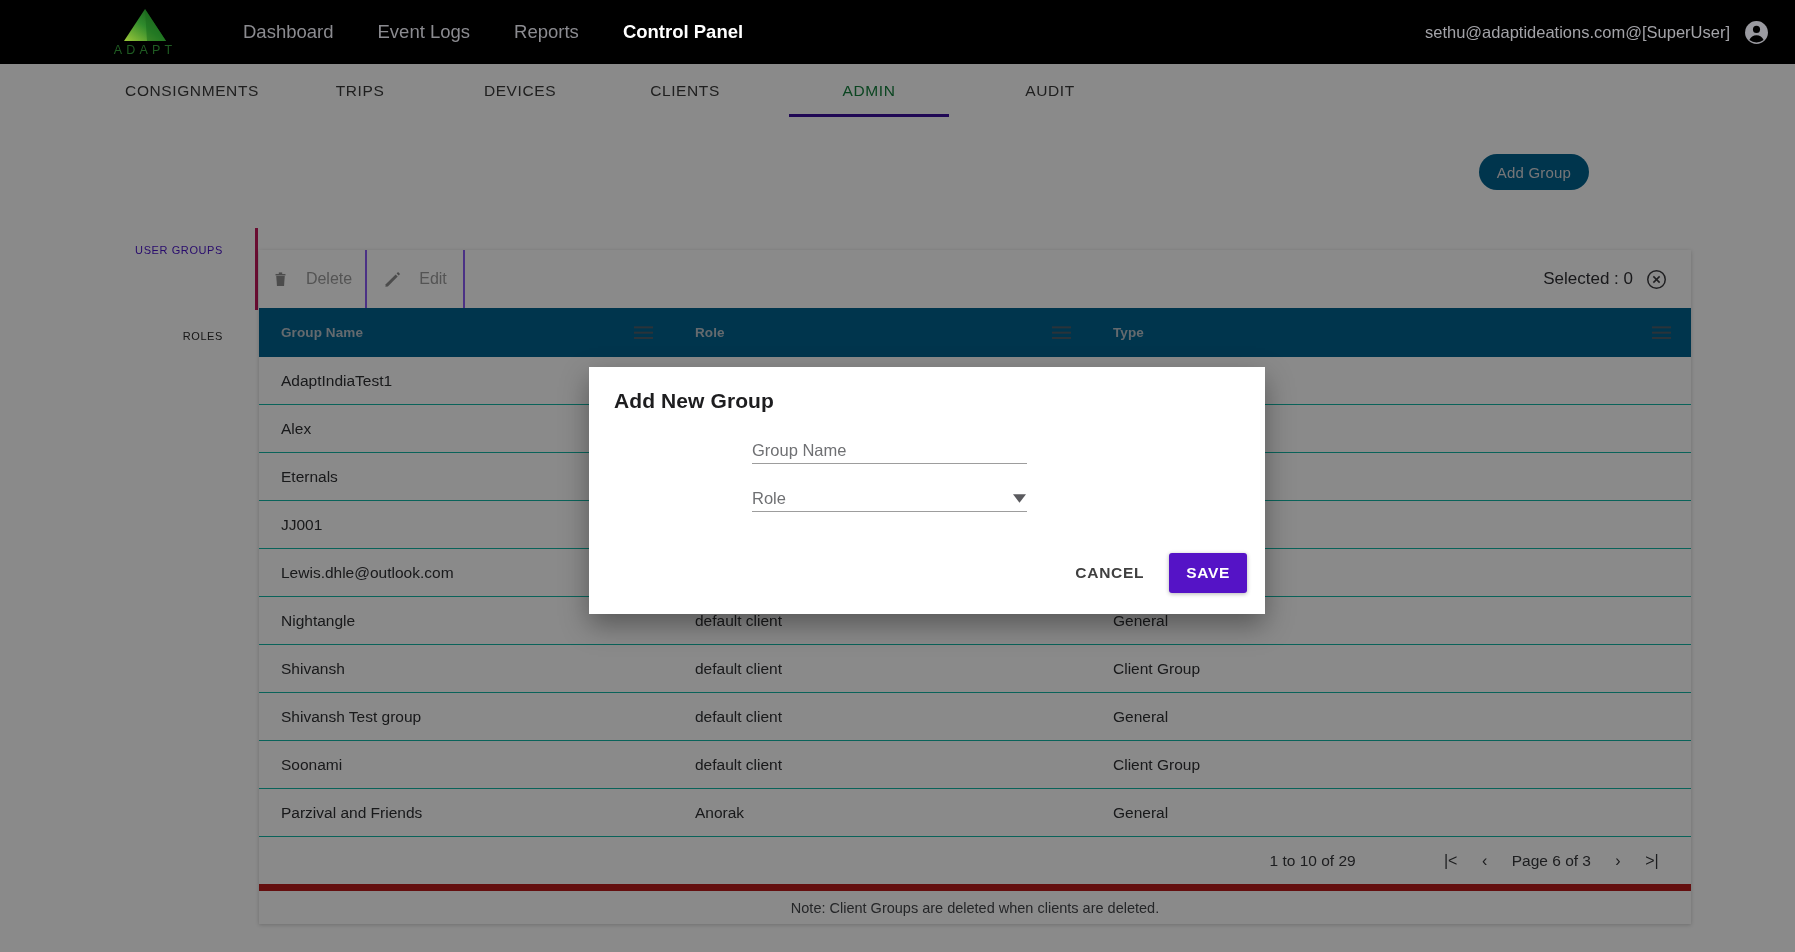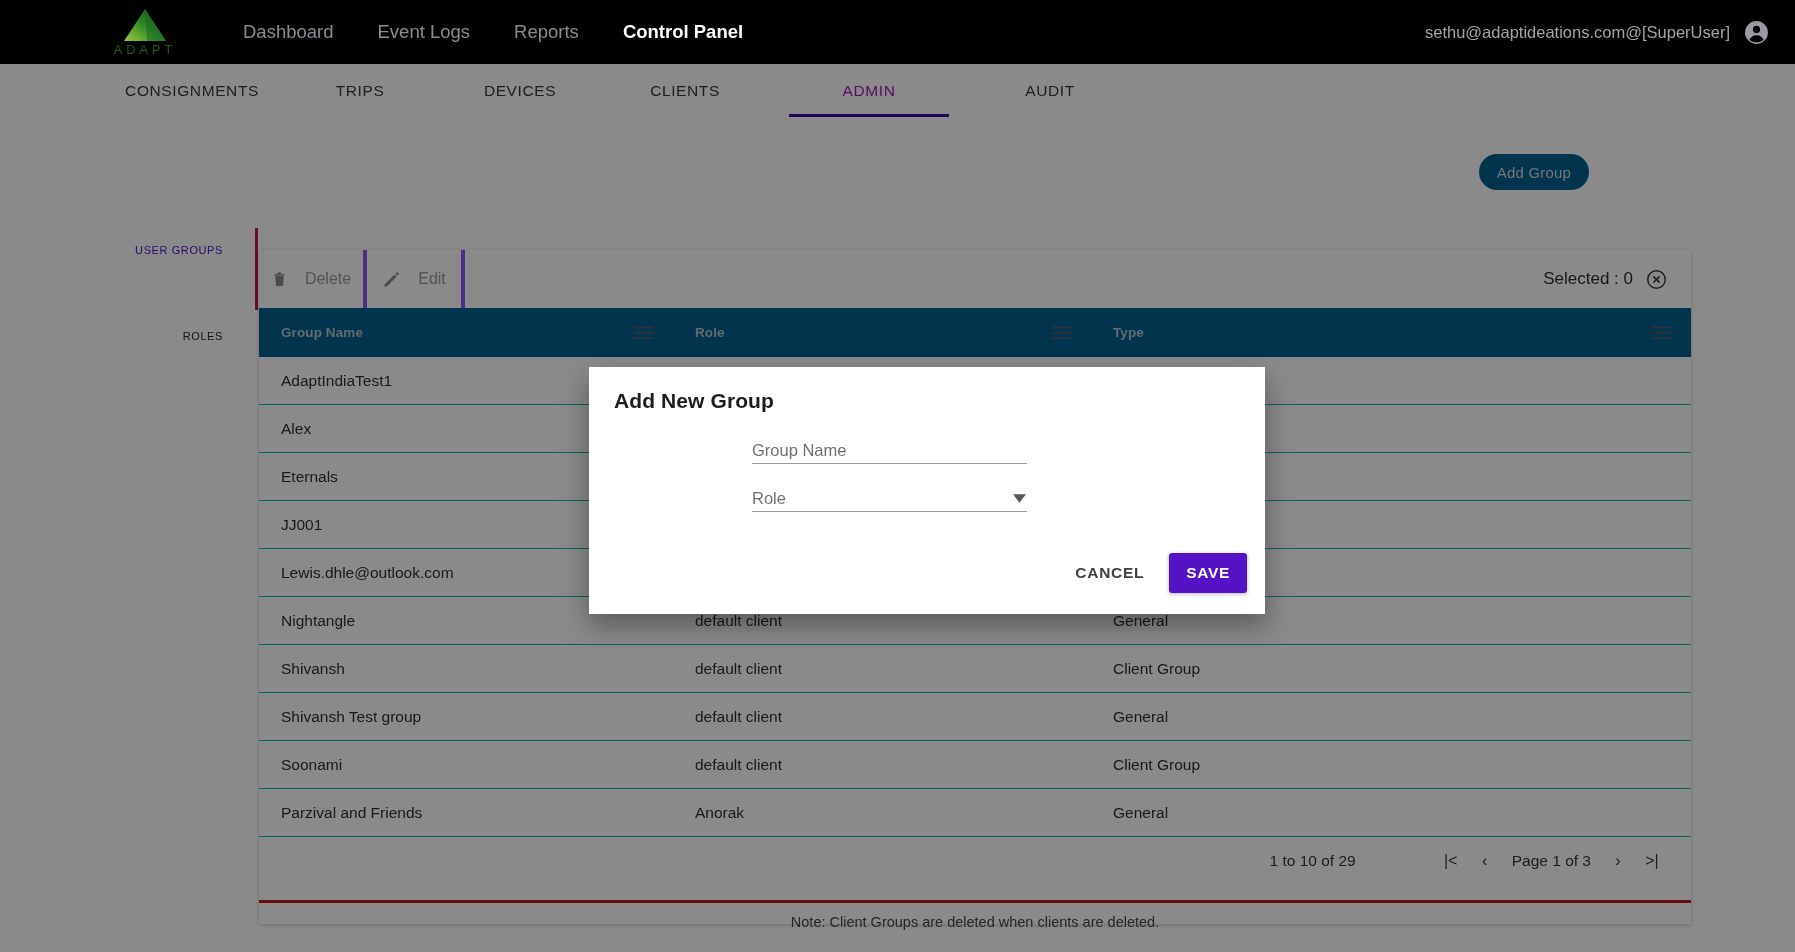--- a/index.html
+++ b/index.html
@@ -81,21 +81,21 @@
     letter-spacing: 0.6px;
     color: #3a3a3a;
     height: 53px;
     display: flex;
     align-items: center;
     justify-content: center;
     cursor: pointer;
     position: relative;
     white-space: nowrap;
   }
-  .subtab.active { color: #a21caf; }
+  .subtab.active { color: #15803d; }
   .subtab.active::after {
     content: "";
     position: absolute;
     left: 0; right: 0; bottom: 0;
     height: 3px;
     background: #3b0f9e;
   }
   #st0 { position: absolute; left: 112px;  width: 160px; }
   #st1 { position: absolute; left: 320px;  width: 80px;  }
   #st2 { position: absolute; left: 460px;  width: 120px; }
@@ -160,21 +160,21 @@
     left: 0; top: 0;
     width: 1432px; height: 58px;
     display: flex;
     align-items: stretch;
   }
   .tool-btn {
     display: flex;
     align-items: center;
     justify-content: center;
     gap: 17px;
-    border-right: 4px solid #8b5cf6;
+    border-right: 2px solid #8b5cf6;
     cursor: pointer;
     background: transparent;
     font-family: "Liberation Sans", sans-serif;
   }
   #tool-delete { width: 108px; }
   #tool-edit   { width: 98px; }
   .tool-label {
     font-size: 16px;
     color: #9b9b9b;
   }
@@ -252,28 +252,28 @@
     color: #37383b;
     width: 34px;
     text-align: center;
     cursor: pointer;
     font-family: "Liberation Sans", sans-serif;
   }
   #pager-page { font-size: 15.5px; color: #37383b; margin: 0 10px; white-space: nowrap; }
 
   #card-note {
     position: absolute;
-    left: 0; top: 650px;
+    left: 0; top: 634px;
     width: 1432px; height: 40px;
     display: flex;
     align-items: center;
     justify-content: center;
     font-size: 14.5px;
     color: #44464a;
-    border-top: 3px solid #b91c1c;
+    border-top: 7px solid #b91c1c;
   }
 
   
   #overlay {
     position: absolute;
     left: 0; top: 64px;
     width: 1795px; height: 888px;
     background: rgba(0,0,0,0.46);
   }
   #modal {
@@ -510,21 +510,21 @@
             <div class="td col1">Anorak</div>
             <div class="td col2">General</div>
           </div>
         </div>
     </div>
 
     <div id="pager">
       <span id="pager-count">1 to 10 of 29</span>
       <span class="pg-arrow">|&lt;</span>
       <span class="pg-arrow">‹</span>
-      <span id="pager-page">Page 1 of 3</span>
+      <span id="pager-page">Page 6 of 3</span>
       <span class="pg-arrow">›</span>
       <span class="pg-arrow">&gt;|</span>
     </div>
 
     <div id="card-note">Note: Client Groups are deleted when clients are deleted.</div>
   </div>
 </div>
 
 <div id="overlay"></div>
 

